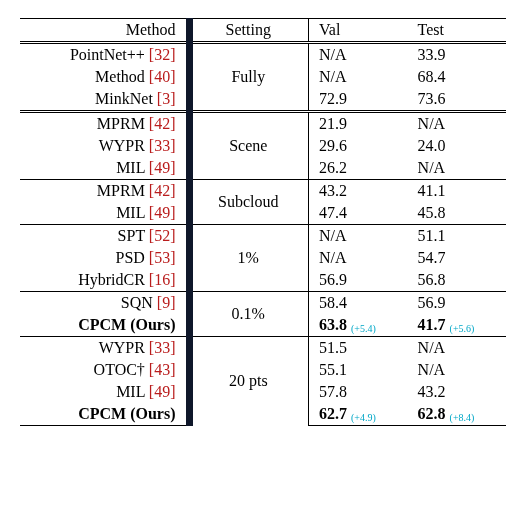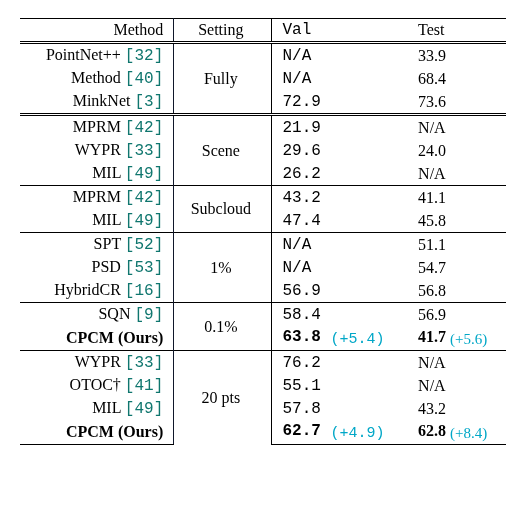--- a/index.html
+++ b/index.html
@@ -18,37 +18,37 @@
   }
   td, th {
     padding: 2px 6px;
     text-align: left;
     vertical-align: middle;
     white-space: nowrap;
   }
   th {
     font-weight: normal;
   }
-  .col-method { text-align: right; padding-right: 10px; border-right: 1px solid #0f172a; }
+  .col-method { text-align: right; padding-right: 10px; border-right: 7px solid #0f172a; }
   .col-setting { text-align: center; border-right: 1px solid #000; padding-left: 10px; padding-right: 14px;}
-  .col-val { text-align: left; padding-left: 10px; font-family: Liberation Mono, monospace;}
+  .col-val { text-align: left; padding-left: 10px;}
   .col-test { text-align: left; padding-left: 10px;}
   .hdr .col-method, .hdr .col-setting, .hdr .col-val, .hdr .col-test {
     text-align: left;
   }
   .hdr .col-method { text-align: right; }
   .hdr .col-setting { text-align: center; }
   .rule-top td, .rule-top th { border-top: 1px solid #000; }
   .rule-double td, .rule-double th { border-top: 3px double #000; }
   .rule-thin td, .rule-thin th { border-top: 1px solid #000; }
-  .ref { color: #0f766e; font-family: Liberation Mono, monospace; }
+  .ref { color: #b91c1c; }
   .bold { font-weight: bold; }
   .delta {
     color: #00a7c7;
-    font-size: 15px;
+    font-size: 10px;
     vertical-align: -2px;
   }
 </style>
 </head>
 <body>
 
 <table>
   <thead>
     <tr class="hdr rule-top">
       <th class="col-method">Method</th>
@@ -124,25 +124,25 @@
         <td class="col-test"><span>56.9</span></td>
       </tr>
       <tr>
         <td class="col-method"><span class="bold">CPCM (Ours)</span></td>
         <td class="col-val"><span class="bold">63.8</span> <span class="delta">(+5.4)</span></td>
         <td class="col-test"><span class="bold">41.7</span> <span class="delta">(+5.6)</span></td>
       </tr>
       <tr class="rule-thin">
         <td class="col-method"><span>WYPR</span> <span class="ref">[33]</span></td>
         <td class="col-setting" rowspan="4">20 pts</td>
-        <td class="col-val"><span>76.2</span></td>
+        <td class="col-val"><span>51.5</span></td>
         <td class="col-test"><span>N/A</span></td>
       </tr>
       <tr>
-        <td class="col-method"><span>OTOC†</span> <span class="ref">[41]</span></td>
+        <td class="col-method"><span>OTOC†</span> <span class="ref">[43]</span></td>
         <td class="col-val"><span>55.1</span></td>
         <td class="col-test"><span>N/A</span></td>
       </tr>
       <tr>
         <td class="col-method"><span>MIL</span> <span class="ref">[49]</span></td>
         <td class="col-val"><span>57.8</span></td>
         <td class="col-test"><span>43.2</span></td>
       </tr>
       <tr>
         <td class="col-method" style="border-bottom: 1px solid rgb(0, 0, 0);"><span class="bold">CPCM (Ours)</span></td>

